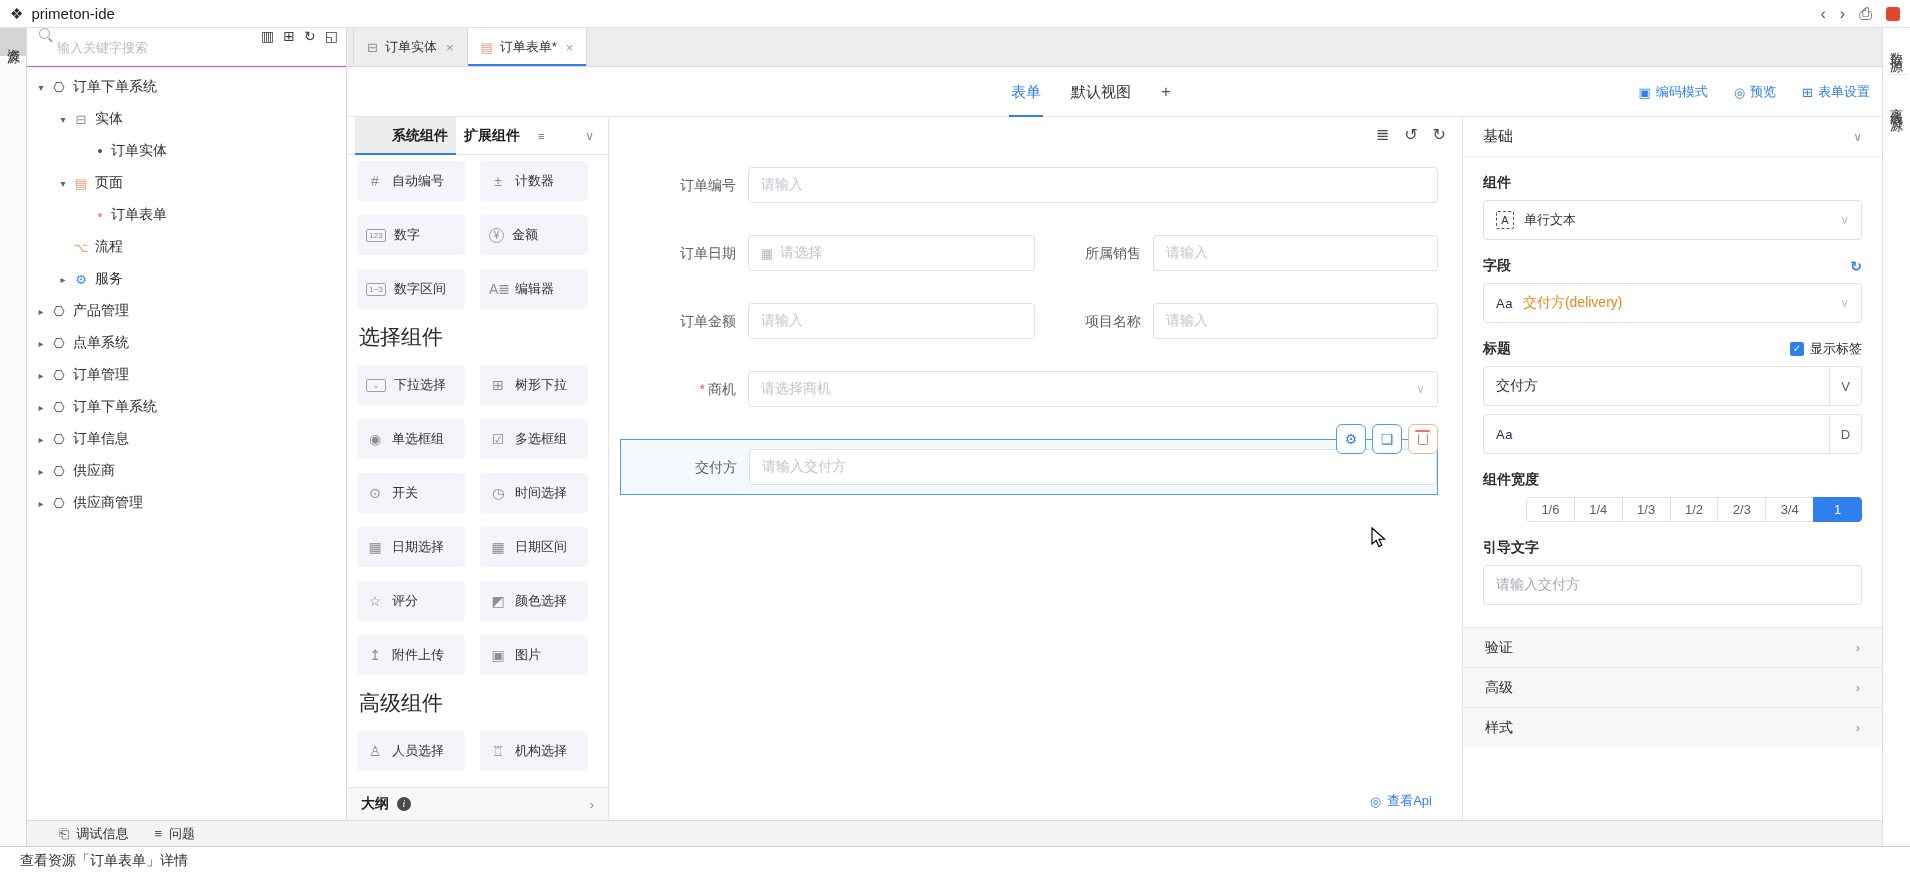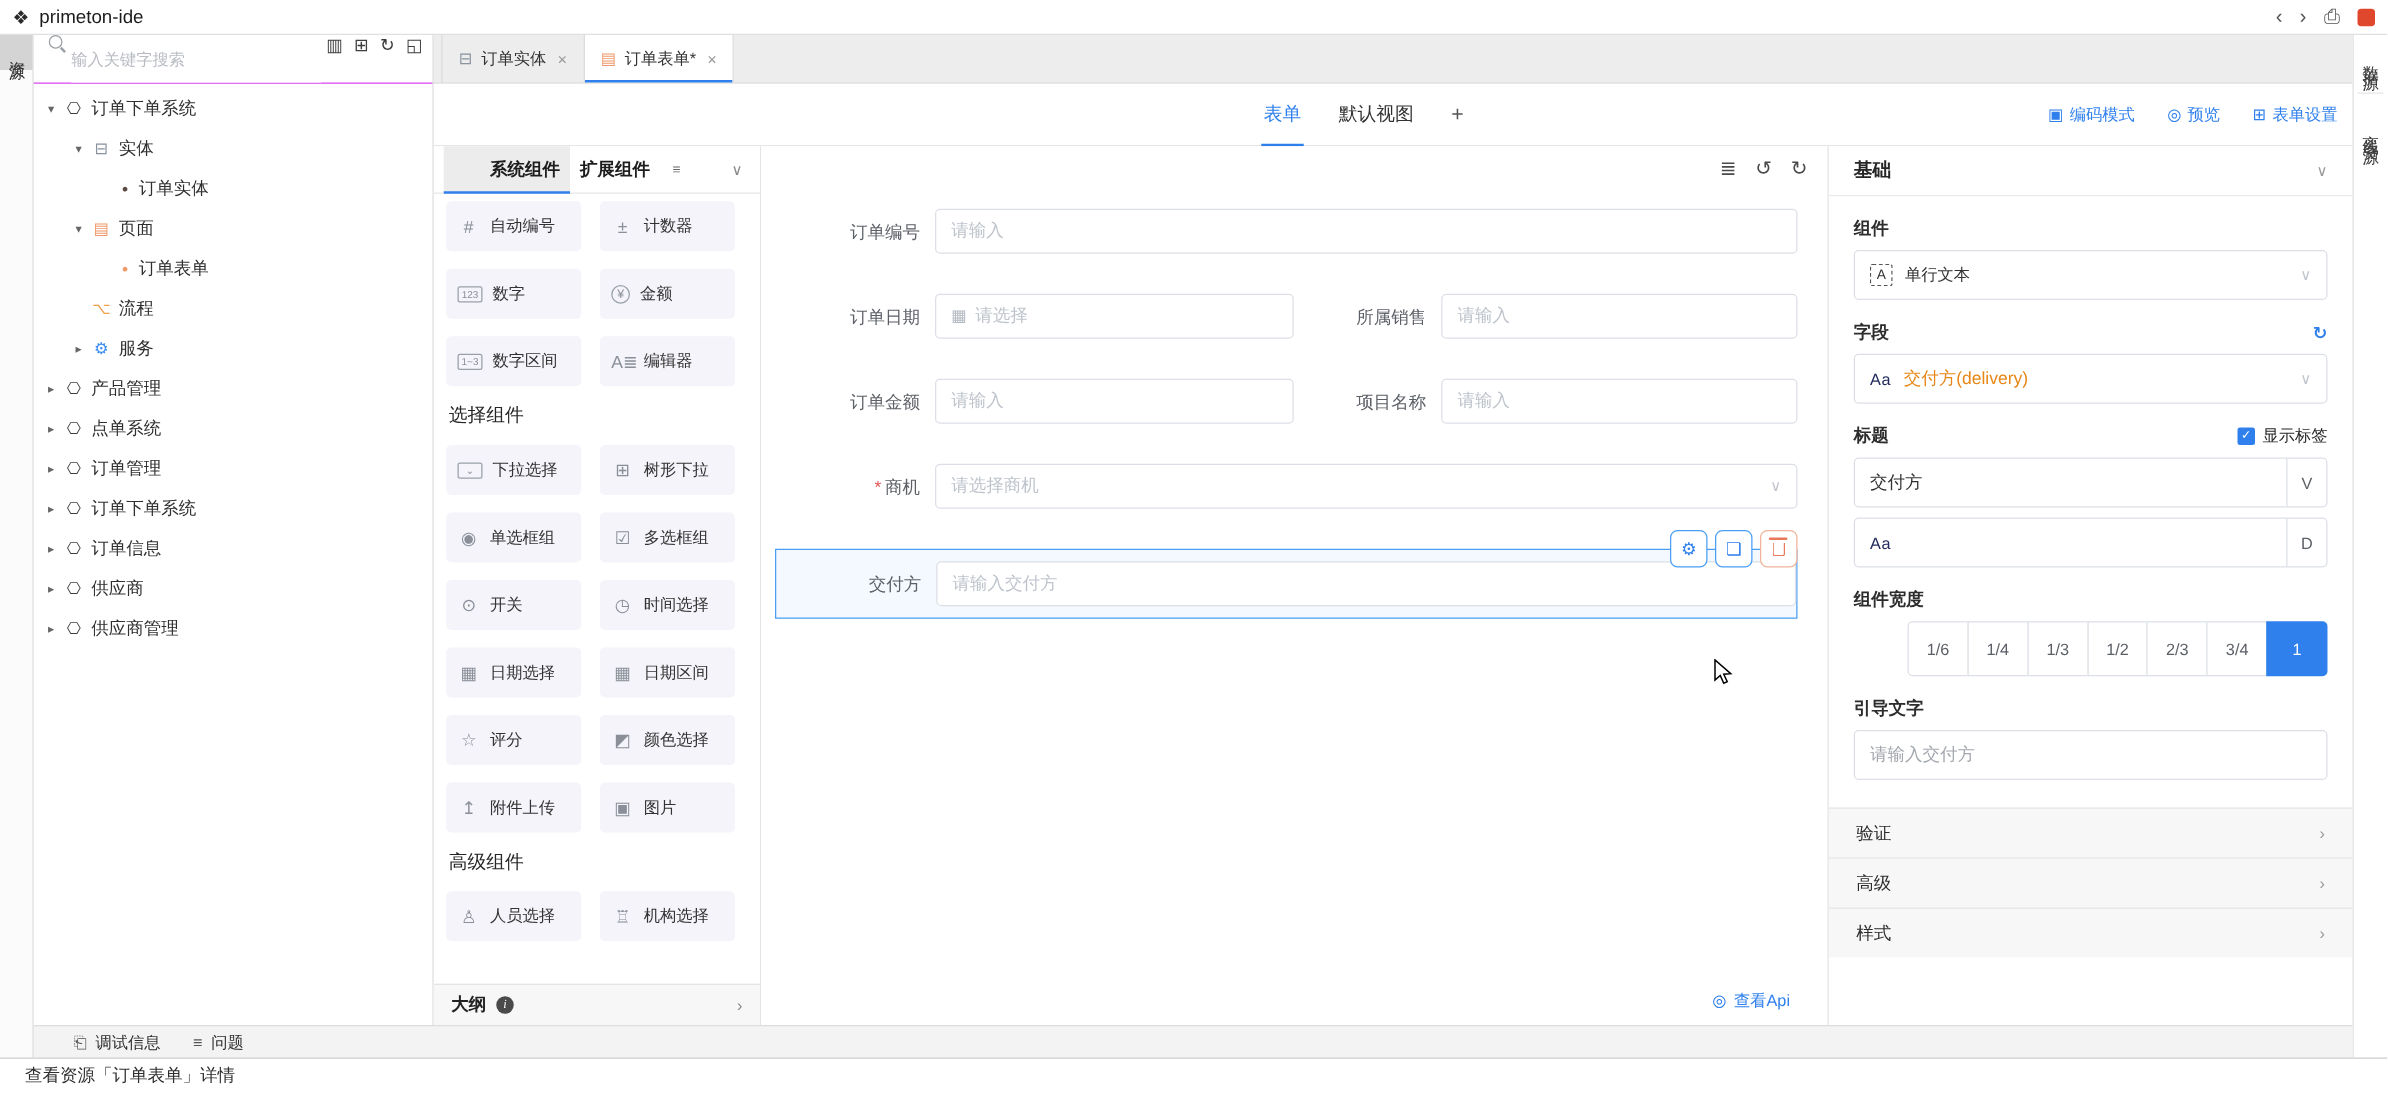--- a/index.html
+++ b/index.html
@@ -68,21 +68,21 @@
   .pal-tab.active::after { content:''; position:absolute; left:0; right:0; bottom:0; height:2px; background:#2f80ed; }
   #pal-menu { font-size:11px; color:#666; margin-left:10px; cursor:pointer; }
   #pal-chev { margin-left:auto; color:#888; font-size:12px; cursor:pointer; padding-right:6px; }
   #pal-list { height:632px; overflow:hidden; padding:6px 10px 0 10px; }
   .pal-grid { display:flex; flex-wrap:wrap; gap:14px 15px; margin-bottom:14px; }
   .pal-item { width:108px; height:40px; background:#f4f4fa; border-radius:4px; display:flex; align-items:center;
     padding:0 0 0 9px; gap:8px; font-size:13px; color:#333; cursor:grab; }
   .pi { color:#8a8f99; font-size:14px; width:18px; text-align:center; flex:0 0 18px; }
   .pi.boxed { font-size:8px; border:1px solid #9aa0a8; border-radius:2px; line-height:11px; height:13px; width:20px; flex-basis:20px;}
   .pi.circled { font-size:10px; border:1px solid #9aa0a8; border-radius:50%; line-height:13px; height:15px; width:15px; flex-basis:15px;}
-  .pal-sec-title { font-size:15px; color:#262626; margin:14px 0 14px 2px; }
+  .pal-sec-title { font-size:21px; color:#262626; margin:14px 0 14px 2px; }
   #pal-footer { position:absolute; left:0; bottom:0; width:261px; height:33px; background:#f7f7f7;
     border-top:1px solid #e4e4e4; display:flex; align-items:center; padding:0 14px; gap:8px; }
   #pal-footer .ttl { font-size:14px; font-weight:bold; color:#222; }
   .info-dot { width:14px; height:14px; border-radius:50%; background:#4a4a4a; color:#fff; font-size:10px;
     text-align:center; line-height:14px; font-style:italic; font-family:"Liberation Serif",serif; }
   #pal-footer .chev { margin-left:auto; color:#888; font-size:13px; }
 
   
   #canvas { left:609px; top:117px; width:853px; height:703px; background:#fff; }
   #cv-toolbar { position:absolute; top:8px; right:16px; display:flex; gap:15px; }
@@ -110,21 +110,21 @@
   .act-btn.orange { border:1px solid #f0b49a; color:#e8795a; }
   .trash { width:10px; height:11px; border:1.5px solid #e8795a; border-top:none; border-radius:0 0 2px 2px; position:relative; }
   .trash::before { content:''; position:absolute; top:-4px; left:-4px; width:15px; height:2px; background:#e8795a; border-radius:1px; }
   #api-link { position:absolute; right:30px; bottom:10px; color:#2f80ed; font-size:13px; display:flex;
     align-items:center; gap:6px; cursor:pointer; }
   #cursor { position:absolute; left:759px; top:410px; pointer-events:none; }
 
   
   #inspector { left:1462px; top:117px; width:420px; height:703px; background:#fff; border-left:1px solid #e4e4e4; overflow:hidden; }
   #insp-header { height:40px; border-bottom:1px solid #ebebeb; display:flex; align-items:center; padding:0 20px; }
-  #insp-header .h { font-size:15px; font-weight:bold; color:#262626; }
+  #insp-header .h { font-size:15px; font-weight:normal; color:#262626; }
   #insp-header .chev { margin-left:auto; color:#999; font-size:12px; cursor:pointer; }
   #insp-body { padding:0 20px; }
   .sec-label { font-size:14px; font-weight:bold; color:#2d2d2d; margin-top:17px; display:flex; align-items:center; }
   .sel-box, .inp-box { height:40px; border:1px solid #dcdfe6; border-radius:4px; margin-top:8px;
     display:flex; align-items:center; padding:0 0 0 12px; background:#fff; cursor:pointer; }
   .sel-box { padding-right:12px; }
   .sel-box .txt { font-size:13px; color:#333; }
   .sel-box .chev { margin-left:auto; color:#c0c4cc; font-size:12px; }
   .icon-A { width:18px; height:18px; border:1px dashed #555; font-size:11px; color:#333; text-align:center;
     line-height:17px; margin-right:10px; border-radius:2px; }
@@ -132,21 +132,21 @@
   .orange-txt { color:#e78616 !important; font-size:14px !important; }
   .refresh-ico { margin-left:auto; color:#2f80ed; font-size:14px; cursor:pointer; }
   .ck-group { margin-left:auto; display:flex; align-items:center; gap:6px; font-weight:normal; cursor:pointer; }
   .ck { width:14px; height:14px; background:#2f80ed; border-radius:2px; color:#fff; font-size:10px;
     text-align:center; line-height:14px; }
   .ck-label { font-size:13px; color:#262626; }
   .inp-box .val { font-size:14px; color:#333; }
   .inp-box .ph-val { font-size:14px; color:#a3a7ae; }
   .suffix { margin-left:auto; align-self:stretch; width:32px; border-left:1px solid #dcdfe6;
     display:flex; align-items:center; justify-content:center; font-size:13px; color:#5c6066; }
-  #width-seg { display:flex; margin-top:8px; height:44px;margin-left:43px; }
+  #width-seg { display:flex; margin-top:8px; height:25px;margin-left:43px; }
   .wcell { flex:1; border:1px solid #dcdfe6; margin-left:-1px; display:flex; align-items:center;
     justify-content:center; font-size:13px; color:#5c6066; cursor:pointer; background:#fff; }
   .wcell:first-child { margin-left:0; border-radius:4px 0 0 4px; }
   .wcell:last-child { border-radius:0 4px 4px 0; }
   .wcell.active { background:#2f80ed; border-color:#2f80ed; color:#fff; z-index:1; }
   #collapse-rows { margin:22px -20px 0; }
   .c-row { height:40px; background:#f7f7f8; border-top:1px solid #e6e6e8; display:flex; align-items:center;
     padding:0 22px; font-size:14px; color:#2d2d2d; cursor:pointer; }
   .c-row .chev { margin-left:auto; color:#999; font-size:13px; }
 

